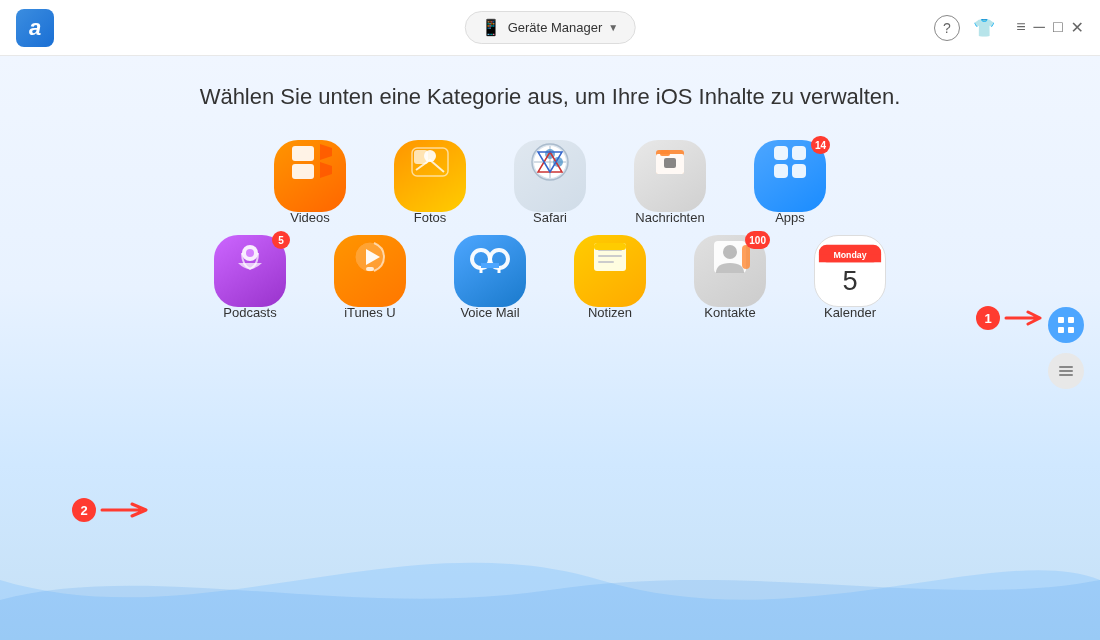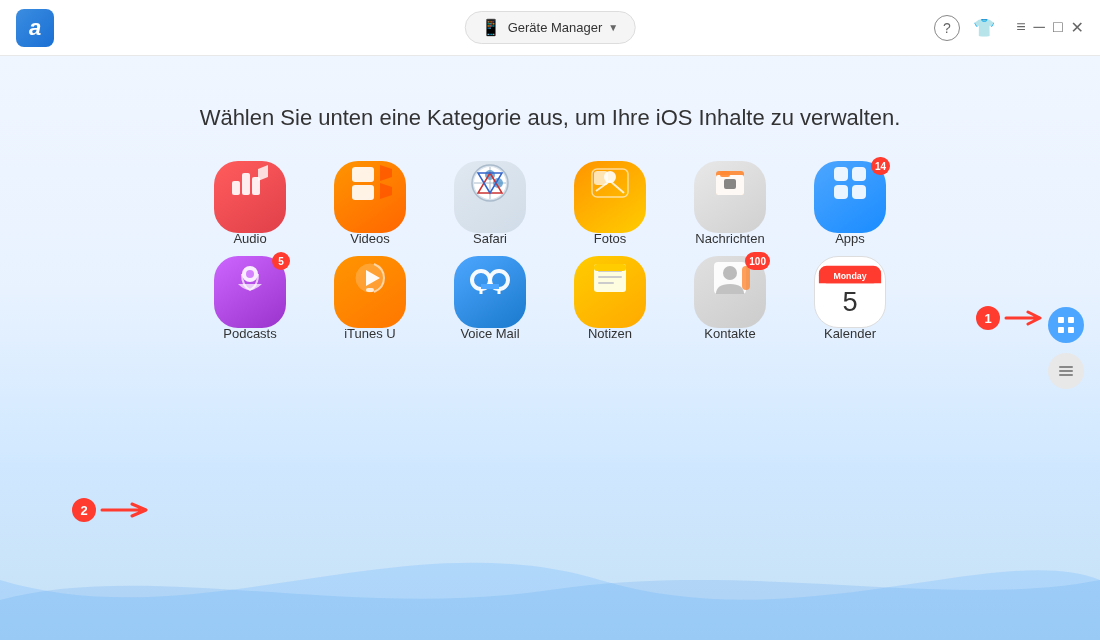--- a/index.html
+++ b/index.html
@@ -96,21 +96,21 @@
       display: flex;
       flex-direction: column;
       align-items: center;
       overflow: hidden;
     }
 
     .heading {
       font-size: 22px;
       color: #333;
       text-align: center;
-      margin-top: 49px;
+      margin-top: 28px;
       margin-bottom: 30px;
       font-weight: 400;
       z-index: 2;
     }
 
     .icons-grid {
       display: flex;
       flex-direction: column;
       gap: 10px;
       z-index: 2;
@@ -286,78 +286,65 @@
     <path d="M0,60 C200,120 400,0 600,60 C800,120 1000,20 1100,60 L1100,120 L0,120 Z" fill="rgba(100,180,255,0.25)"></path>
     <path d="M0,80 C150,40 350,100 550,70 C750,40 950,90 1100,60 L1100,120 L0,120 Z" fill="rgba(80,160,240,0.2)"></path>
   </svg>
 
   <h2 class="heading">Wählen Sie unten eine Kategorie aus, um Ihre iOS Inhalte zu verwalten.</h2>
 
   <div class="icons-grid">
 
     <div class="icons-row">
 
-      <div class="app-item">
-        <div class="app-icon-wrapper">
-          <div class="app-icon icon-audio">
-            <svg width="44" height="44" viewBox="0 0 44 44">
-              <rect x="4" y="20" width="8" height="14" rx="2" fill="white" opacity="0.9"></rect>
-              <rect x="14" y="12" width="8" height="22" rx="2" fill="white" opacity="0.9"></rect>
-              <rect x="24" y="16" width="8" height="18" rx="2" fill="white" opacity="0.9"></rect>
-              <path d="M30,8 L40,4 L40,16 L30,20 Z" fill="white" opacity="0.8"></path>
-            </svg>
-          </div>
-        </div>
-        <span class="app-label">Audio</span>
-      </div>
 
       <div class="app-item">
         <div class="app-icon-wrapper">
           <div class="app-icon icon-videos">
             <svg width="44" height="44" viewBox="0 0 44 44">
               <rect x="4" y="6" width="22" height="15" rx="3" fill="white" opacity="0.9"></rect>
               <polygon points="32,4 44,8 44,16 32,20" fill="#ff5500" opacity="0.8"></polygon>
               <rect x="4" y="24" width="22" height="15" rx="3" fill="white" opacity="0.9"></rect>
               <polygon points="32,22 44,26 44,34 32,38" fill="#ff5500" opacity="0.8"></polygon>
             </svg>
           </div>
         </div>
         <span class="app-label">Videos</span>
+      </div>
+
+      <div class="app-item">
+        <div class="app-icon-wrapper">
+          <div class="app-icon icon-fotos">
+            <svg width="44" height="44" viewBox="0 0 44 44">
+              <circle cx="22" cy="16" r="6" fill="white" opacity="0.9"></circle>
+              <rect x="6" y="10" width="14" height="14" rx="3" fill="white" opacity="0.7"></rect>
+              <path d="M8,30 L22,20 L36,32" stroke="white" stroke-width="2" fill="none" opacity="0.8"></path>
+              <rect x="4" y="8" width="36" height="28" rx="5" fill="none" stroke="white" stroke-width="1.5" opacity="0.6"></rect>
+            </svg>
+          </div>
+        </div>
+        <span class="app-label">Fotos</span>
       </div>
 
       <div class="app-item">
         <div class="app-icon-wrapper">
           <div class="app-icon icon-safari">
             <svg width="44" height="44" viewBox="0 0 44 44">
               <circle cx="22" cy="22" r="18" fill="none" stroke="#aabbcc" stroke-width="1.5"></circle>
               <circle cx="22" cy="22" r="16" fill="white"></circle>
               <line x1="22" y1="6" x2="22" y2="38" stroke="#aabbcc" stroke-width="1"></line>
               <line x1="6" y1="22" x2="38" y2="22" stroke="#aabbcc" stroke-width="1"></line>
               <circle cx="22" cy="14" r="5" fill="#5599cc" opacity="0.8"></circle>
               <circle cx="30" cy="22" r="5" fill="#5599cc" opacity="0.8"></circle>
               <polygon points="22,12 34,32 10,32" fill="none" stroke="#cc3333" stroke-width="1.5"></polygon>
               <polygon points="22,32 10,12 34,12" fill="none" stroke="#3366cc" stroke-width="1.5"></polygon>
             </svg>
           </div>
         </div>
         <span class="app-label">Safari</span>
-      </div>
-
-      <div class="app-item">
-        <div class="app-icon-wrapper">
-          <div class="app-icon icon-fotos">
-            <svg width="44" height="44" viewBox="0 0 44 44">
-              <circle cx="22" cy="16" r="6" fill="white" opacity="0.9"></circle>
-              <rect x="6" y="10" width="14" height="14" rx="3" fill="white" opacity="0.7"></rect>
-              <path d="M8,30 L22,20 L36,32" stroke="white" stroke-width="2" fill="none" opacity="0.8"></path>
-              <rect x="4" y="8" width="36" height="28" rx="5" fill="none" stroke="white" stroke-width="1.5" opacity="0.6"></rect>
-            </svg>
-          </div>
-        </div>
-        <span class="app-label">Fotos</span>
       </div>
 
       <div class="app-item">
         <div class="app-icon-wrapper">
           <div class="app-icon icon-dateisystem">
             <svg width="44" height="44" viewBox="0 0 44 44">
               <rect x="8" y="10" width="28" height="24" rx="3" fill="#ff8833" opacity="0.9"></rect>
               <rect x="8" y="14" width="28" height="20" rx="2" fill="white" opacity="0.95"></rect>
               <rect x="12" y="10" width="10" height="6" rx="2" fill="#ff8833" opacity="0.9"></rect>
 

